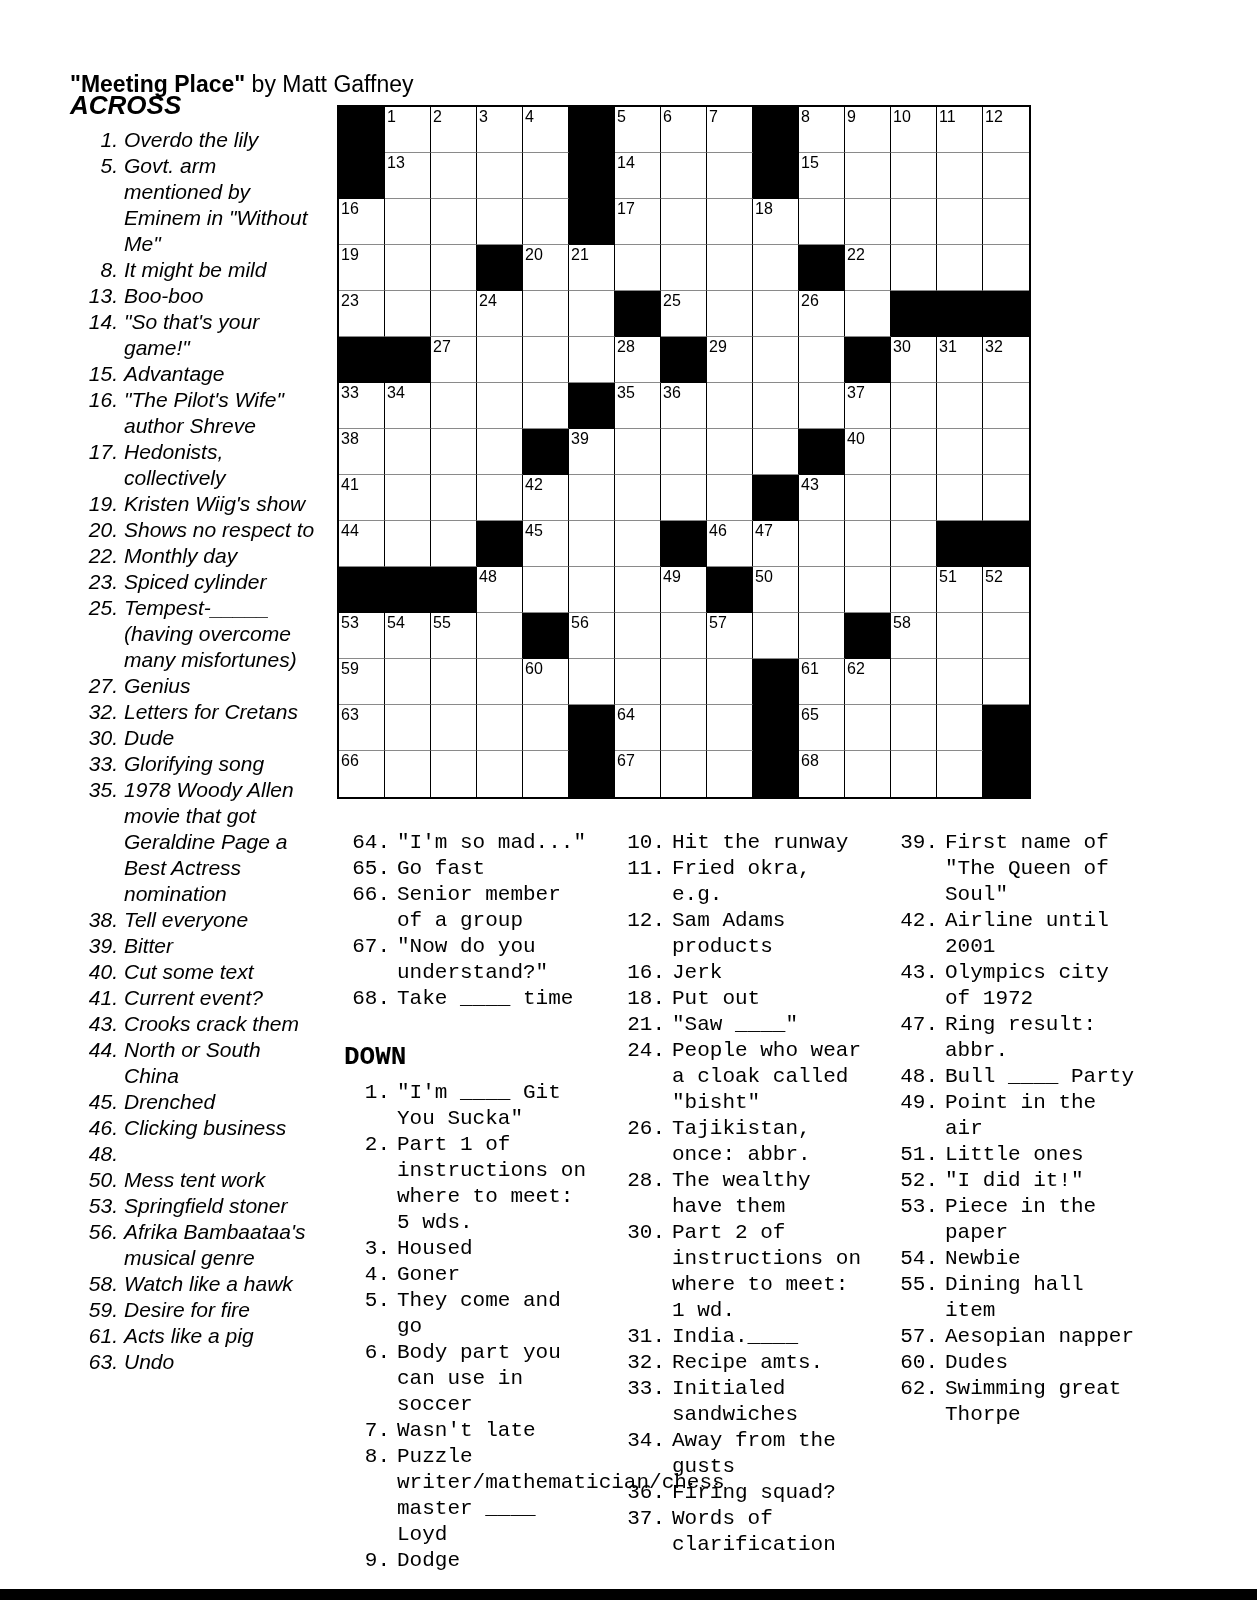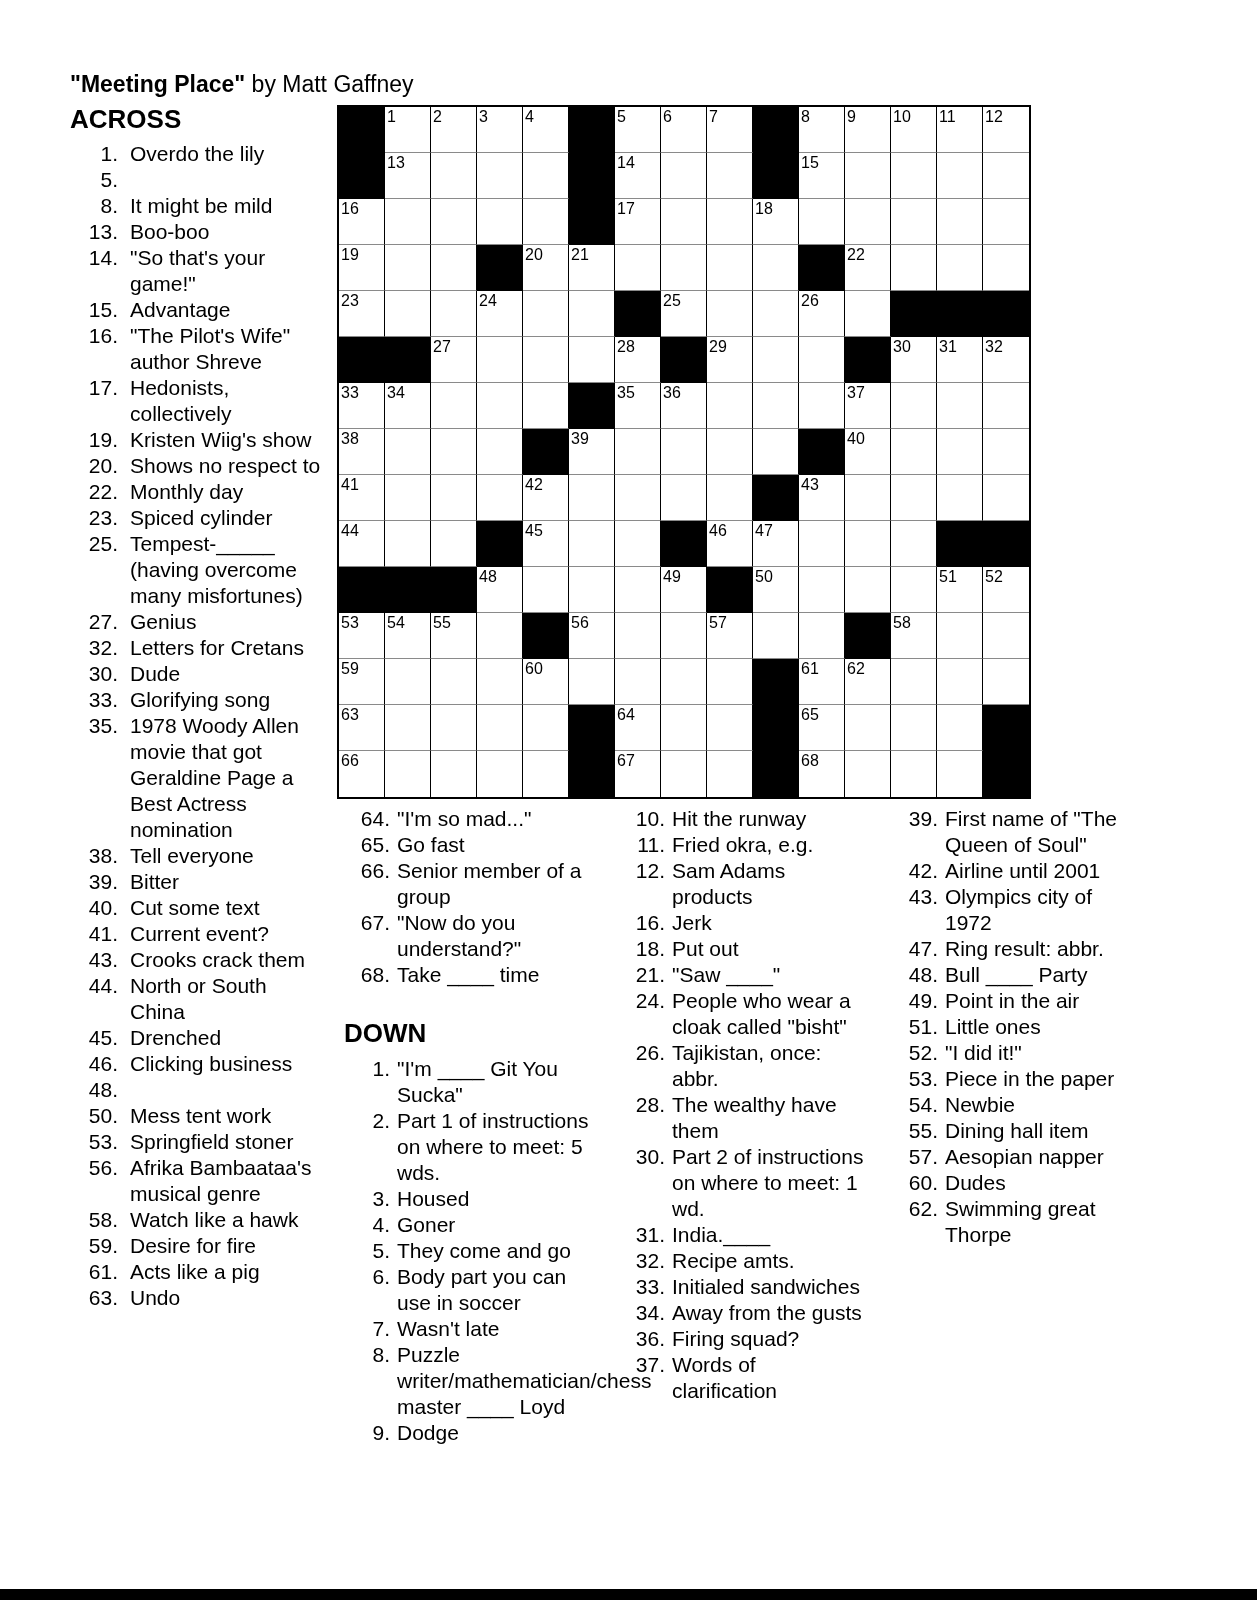--- a/index.html
+++ b/index.html
@@ -17,26 +17,26 @@
 
   
   h2.section-header { font-size: 26px; line-height: 30px; font-weight: bold; margin: 0 0 7px 0; }
 
   
   .clue { display: flex; align-items: flex-start; font-size: 21px; line-height: 26px; }
   .cnum { flex: none; text-align: right; }
   .ctxt { flex: none; }
 
   
-  #left-col { position: absolute; left: 70px; top: 104px; width: 252px; }
+  #left-col { position: absolute; left: 70px; top: 90px; width: 252px; font-style: italic; }
   #left-col .cnum { width: 48px; }
-  #left-col .ctxt { width: 196px; margin-left: 12px; }
+  #left-col .ctxt { width: 196px; margin-left: 6px; }
 
   
-  .bottom-col { position: absolute; top: 806px; }
+  .bottom-col { position: absolute; top: 830px; font-family: Liberation Mono, monospace; }
   #bottom-col1 { left: 340px; width: 260px; }
   #bottom-col1 .cnum { width: 50px; }
   #bottom-col1 .ctxt { width: 200px; margin-left: 7px; }
   #bottom-col1 h2.section-header { margin: 30px 0 8px 4px; }
   #bottom-col2 { left: 617px; width: 250px; }
   #bottom-col2 .cnum { width: 48px; }
   #bottom-col2 .ctxt { width: 192px; margin-left: 7px; }
   #bottom-col3 { left: 890px; width: 250px; }
   #bottom-col3 .cnum { width: 48px; }
   #bottom-col3 .ctxt { width: 192px; margin-left: 7px; }
@@ -77,20 +77,21 @@
 
 <div id="left-col">
   <h2 class="section-header">ACROSS</h2>
   <div id="across-main">
       <div class="clue">
         <span class="cnum">1.</span>
         <span class="ctxt">Overdo the lily</span>
       </div>
       <div class="clue">
         <span class="cnum">5.</span>
+        <span class="ctxt">Govt. arm mentioned by Eminem in "Without Me"</span>
       </div>
       <div class="clue">
         <span class="cnum">8.</span>
         <span class="ctxt">It might be mild</span>
       </div>
       <div class="clue">
         <span class="cnum">13.</span>
         <span class="ctxt">Boo-boo</span>
       </div>
       <div class="clue">

